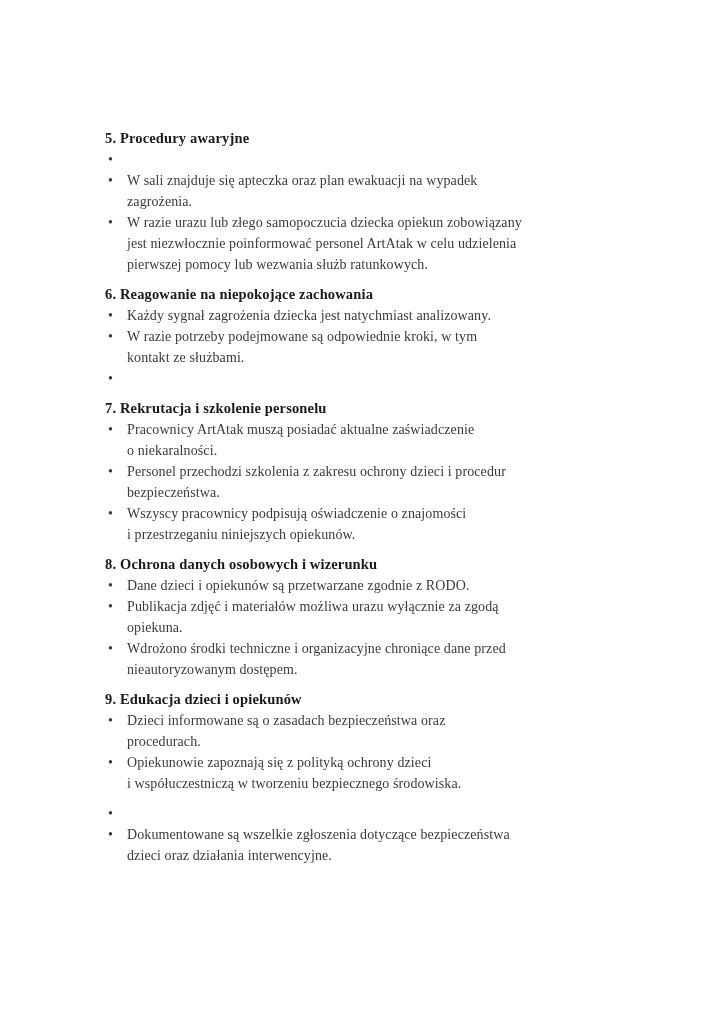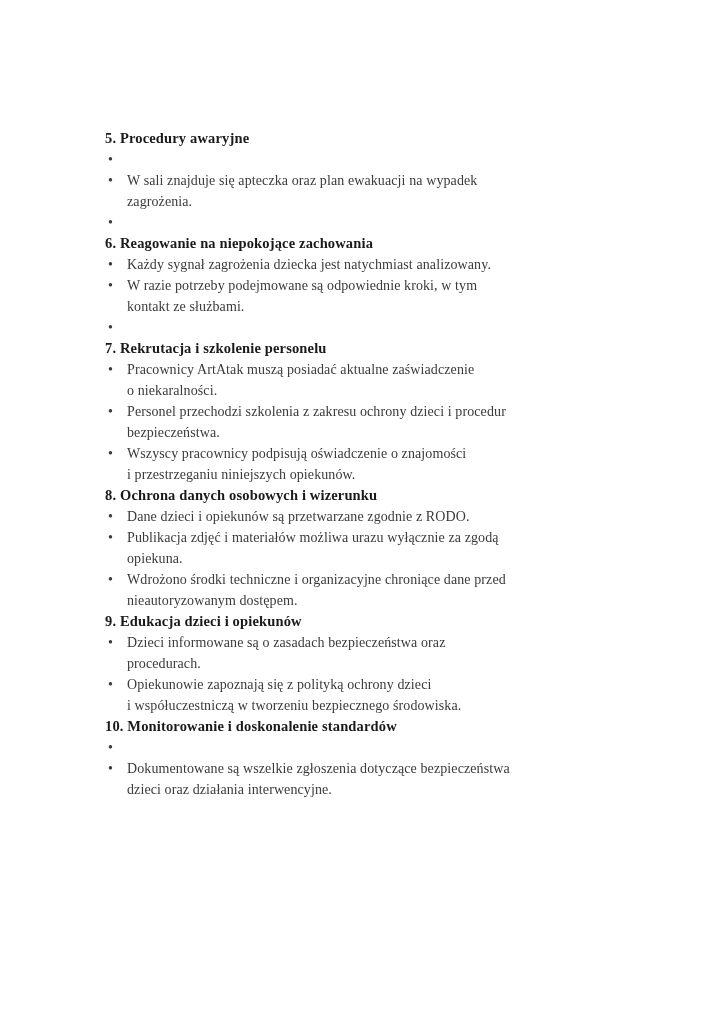--- a/index.html
+++ b/index.html
@@ -8,21 +8,21 @@
     position: relative;
     width: 648px;
     height: 1024px;
     background: #ffffff;
     overflow: hidden;
     font-family: Liberation Serif, serif;
   }
   .content {
     padding: 128px 80px 0 105px;
   }
-  .sec + .sec { }
+  .sec + .sec { margin-top: 9px; }
   .sec-heading {
     font-size: 14.5px;
     font-weight: 700;
     color: #1a1a1a;
     line-height: 21px;
     letter-spacing: 0.15px;
   }
   .bullets { list-style: none; }
   .bullet {
     display: flex;
@@ -51,20 +51,23 @@
         <li class="bullet">
           <span class="dot">•</span>
         </li>
         <li class="bullet">
           <span class="dot">•</span>
           <span class="txt">W sali znajduje się apteczka oraz plan ewakuacji na wypadek
 zagrożenia.</span>
         </li>
         <li class="bullet">
           <span class="dot">•</span>
+          <span class="txt">W razie urazu lub złego samopoczucia dziecka opiekun zobowiązany
+jest niezwłocznie poinformować personel ArtAtak w celu udzielenia
+pierwszej pomocy lub wezwania służb ratunkowych.</span>
         </li>
       </ul>
     </section>
 
     <section class="sec">
       <h2 class="sec-heading">6. Reagowanie na niepokojące zachowania</h2>
       <ul class="bullets">
         <li class="bullet">
           <span class="dot">•</span>
           <span class="txt">Każdy sygnał zagrożenia dziecka jest natychmiast analizowany.</span>
@@ -131,21 +134,20 @@
         </li>
         <li class="bullet">
           <span class="dot">•</span>
           <span class="txt">Opiekunowie zapoznają się z polityką ochrony dzieci
 i współuczestniczą w tworzeniu bezpiecznego środowiska.</span>
         </li>
       </ul>
     </section>
 
     <section class="sec">
-      <h2 class="sec-heading">10. Monitorowanie i doskonalenie standardów</h2>
       <ul class="bullets">
         <li class="bullet">
           <span class="dot">•</span>
         </li>
         <li class="bullet">
           <span class="dot">•</span>
           <span class="txt">Dokumentowane są wszelkie zgłoszenia dotyczące bezpieczeństwa
 dzieci oraz działania interwencyjne.</span>
         </li>
       </ul>

